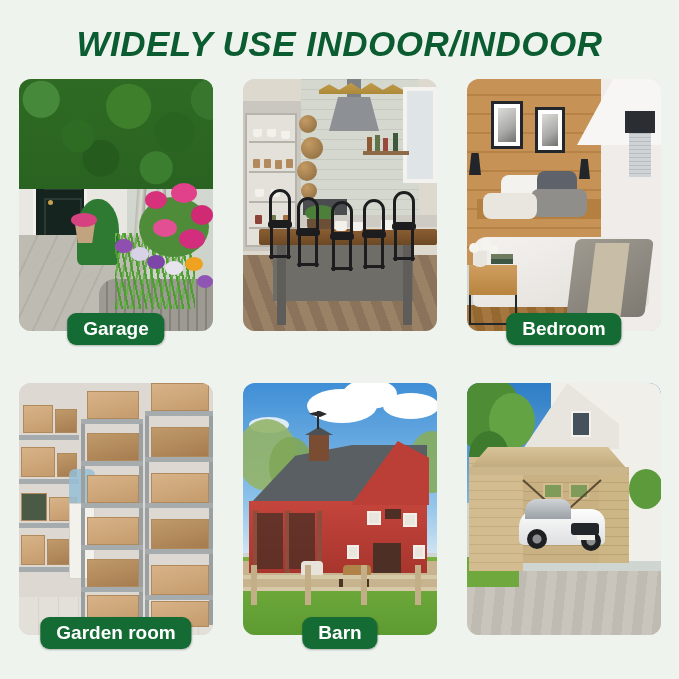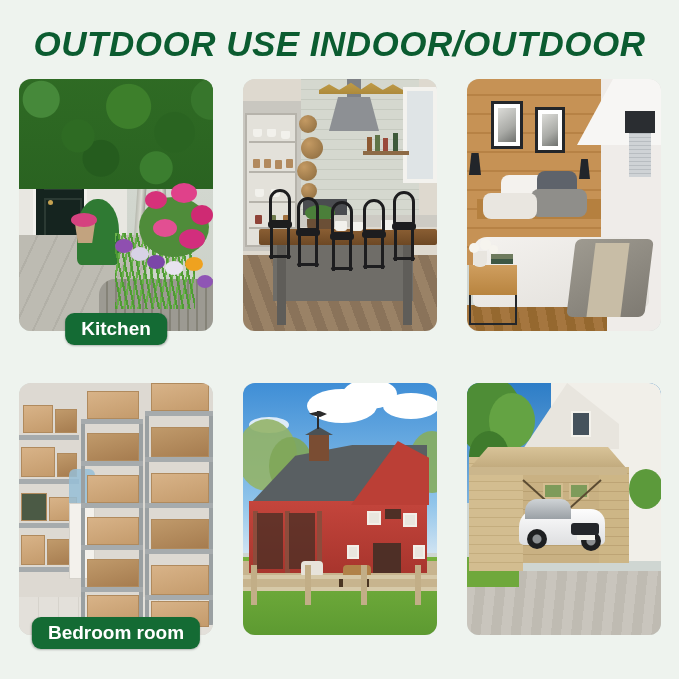--- a/index.html
+++ b/index.html
@@ -190,21 +190,21 @@
   .ga-grille{position:absolute;left:104px;top:140px;width:28px;height:12px;background:#23262a;border-radius:3px;}
   .ga-plate{position:absolute;left:110px;top:152px;width:18px;height:5px;background:#f2f1ec;}
   .ga-drive{position:absolute;left:0;bottom:0;width:100%;height:64px;background:repeating-linear-gradient(96deg,#c9c5bd 0 10px,#bfbbb2 10px 20px);}
   .ga-lawn{position:absolute;left:0;bottom:48px;width:52px;height:30px;background:#6fa83c;}
 </style>
 </head>
 <body>
 
 <div class="page">
 
-  <div class="heading">OUTDOOR USE  INDOOR/OUTDOOR</div>
+  <div class="heading">WIDELY USE  INDOOR/INDOOR</div>
 
   <div class="grid">
 
     <div class="tile">
       <div class="photo">
         <div class="scene">
           <div class="g-sky"></div>
           <div class="g-housewall"></div>
           <div class="g-window"></div>
           <div class="g-door">
@@ -229,21 +229,21 @@
           <div class="g-flow" style="left:96px;top:160px;width:18px;height:14px;background:#8f4fb0;"></div>
           <div class="g-flow" style="left:112px;top:168px;width:18px;height:14px;background:#d8d2e6;"></div>
           <div class="g-flow" style="left:128px;top:176px;width:18px;height:14px;background:#7b46a8;"></div>
           <div class="g-flow" style="left:146px;top:182px;width:18px;height:14px;background:#e7e3ef;"></div>
           <div class="g-flow" style="left:166px;top:178px;width:18px;height:14px;background:#efa21f;"></div>
           <div class="g-flow" style="left:178px;top:196px;width:16px;height:13px;background:#8f55b5;"></div>
           <div class="g-pot"></div>
           <div class="g-flow" style="left:52px;bottom:104px;width:26px;height:14px;background:#d5427f;"></div>
         </div>
       </div>
-      <div class="badge">Kitchen</div>
+      <div class="badge">Garage</div>
     </div>
 
     <div class="tile">
       <div class="photo">
         <div class="scene">
           <div class="k-bg"></div>
           <div class="k-tile"></div>
           <div class="k-win"></div>
           <div class="k-shelfwall"></div>
           <div class="k-cab">
@@ -355,20 +355,21 @@
           <div class="b-nstand"></div>
           <div class="b-nlegs"></div>
           <div class="b-vase"></div>
           <div class="b-flwr" style="left:2px;top:164px;width:10px;height:10px;"></div>
           <div class="b-flwr" style="left:13px;top:160px;width:11px;height:11px;"></div>
           <div class="b-flwr" style="left:22px;top:166px;width:9px;height:9px;"></div>
           <div class="b-book"></div>
           <div class="b-book" style="top:175px;background:#6e7b5e;"></div>
         </div>
       </div>
+      <div class="badge">Bedroom</div>
     </div>
 
     <div class="tile">
       <div class="photo">
         <div class="scene">
           <div class="s-bg"></div>
           <div class="s-floor"></div>
 
           <div class="s-shelf" style="left:0;top:52px;width:60px;"></div>
           <div class="s-shelf" style="left:0;top:96px;width:60px;"></div>
@@ -406,21 +407,21 @@
           <div class="s-shelf" style="left:126px;top:166px;width:68px;"></div>
           <div class="s-shelf" style="left:126px;top:212px;width:68px;"></div>
           <div class="s-box" style="left:132px;top:0px;width:58px;height:28px;"></div>
           <div class="s-box dark" style="left:132px;top:44px;width:58px;height:30px;"></div>
           <div class="s-box" style="left:132px;top:90px;width:58px;height:30px;"></div>
           <div class="s-box dark" style="left:132px;top:136px;width:58px;height:30px;"></div>
           <div class="s-box" style="left:132px;top:182px;width:58px;height:30px;"></div>
           <div class="s-box" style="left:132px;top:218px;width:58px;height:26px;"></div>
         </div>
       </div>
-      <div class="badge">Bedroom room</div>
+      <div class="badge">Garden room</div>
     </div>
 
     <div class="tile">
       <div class="photo">
         <div class="scene">
           <div class="bn-sky"></div>
           <div class="bn-cloud" style="left:64px;top:6px;width:70px;height:34px;"></div>
           <div class="bn-cloud" style="left:100px;top:-4px;width:54px;height:30px;"></div>
           <div class="bn-cloud" style="left:140px;top:10px;width:56px;height:26px;"></div>
           <div class="bn-cloud" style="left:6px;top:34px;width:40px;height:16px;opacity:.8;"></div>
@@ -452,20 +453,21 @@
           <div class="bn-horse" style="left:96px;bottom:44px;width:4px;height:14px;background:#4a3522;"></div>
           <div class="bn-horse" style="left:122px;bottom:44px;width:4px;height:14px;background:#4a3522;"></div>
           <div class="bn-fence" style="bottom:56px;"></div>
           <div class="bn-fence" style="bottom:44px;"></div>
           <div class="bn-fpost" style="left:8px;"></div>
           <div class="bn-fpost" style="left:62px;"></div>
           <div class="bn-fpost" style="left:118px;"></div>
           <div class="bn-fpost" style="left:172px;"></div>
         </div>
       </div>
+      <div class="badge">Barn</div>
     </div>
 
     <div class="tile">
       <div class="photo">
         <div class="scene">
           <div class="ga-sky"></div>
           <div class="ga-house"></div>
           <div class="ga-gable"></div>
           <div class="ga-hwin"></div>
           <div class="ga-tree" style="left:-8px;top:-6px;width:64px;height:80px;background:#4e8d36;"></div>

